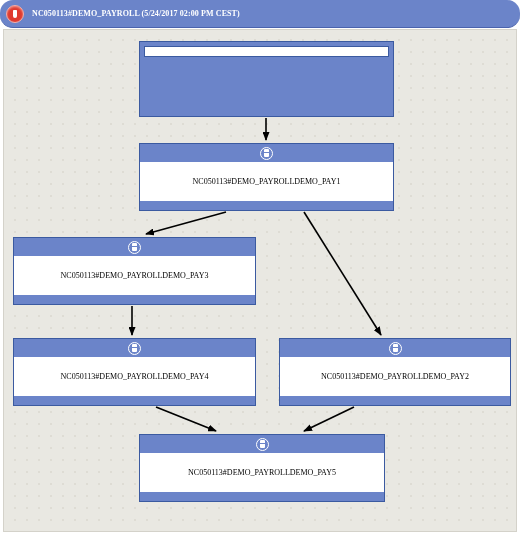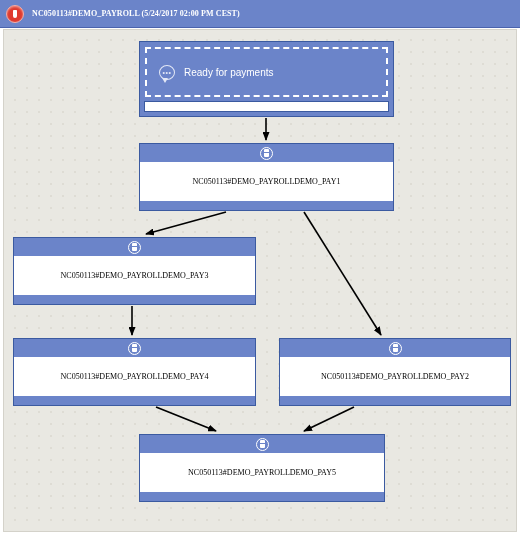--- a/index.html
+++ b/index.html
@@ -28,20 +28,21 @@
     left: 0;
     top: 0;
     width: 520px;
     height: 28px;
     background: #6b84c9;
     border-bottom: 1px solid #4a63ad;
     display: flex;
     align-items: center;
     padding-left: 6px;
     box-sizing: border-box;
+    border-radius: 13px;
   }
   #title-bar-icon {
     width: 16px;
     height: 16px;
     border-radius: 50%;
     background: #e03a2f;
     border: 1px solid #f2b0ab;
     display: flex;
     align-items: center;
     justify-content: center;
@@ -244,26 +245,20 @@
       <line x1="300" y1="182" x2="377" y2="305" stroke="#000000" stroke-width="1.6" marker-end="url(#arrowhead)"></line>
 
       <line x1="128" y1="276" x2="128" y2="305" stroke="#000000" stroke-width="1.6" marker-end="url(#arrowhead)"></line>
 
       <line x1="152" y1="377" x2="212" y2="401" stroke="#000000" stroke-width="1.6" marker-end="url(#arrowhead)"></line>
 
       <line x1="350" y1="377" x2="300" y2="401" stroke="#000000" stroke-width="1.6" marker-end="url(#arrowhead)"></line>
     </svg>
 
     <div id="node-start" style="left:135px; top:11px; width:255px; height:76px;">
-      <div id="node-start-inner">
-        <span class="bubble-icon">
-          <span class="dots">•••</span>
-        </span>
-        <span id="node-start-label">Ready for payments</span>
-      </div>
       <div id="node-start-strip"></div>
     </div>
 
     <div class="node" style="left:135px; top:113px; width:255px; height:68px;">
       <div class="node-header">
         <span class="step-icon">
           <span class="inner"></span>
         </span>
       </div>
       <div class="node-body" style="height:37px;">

